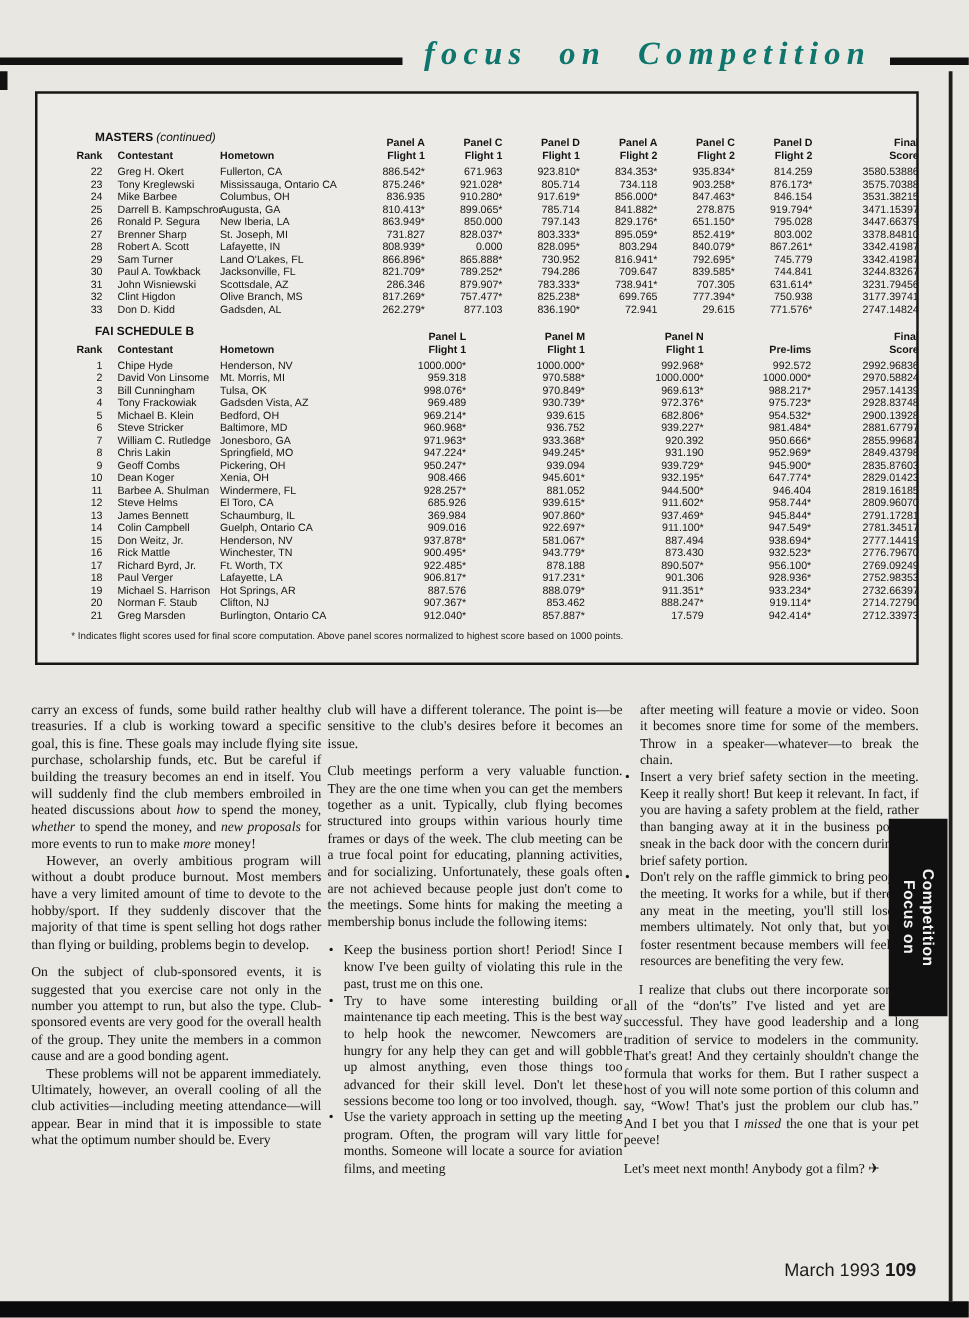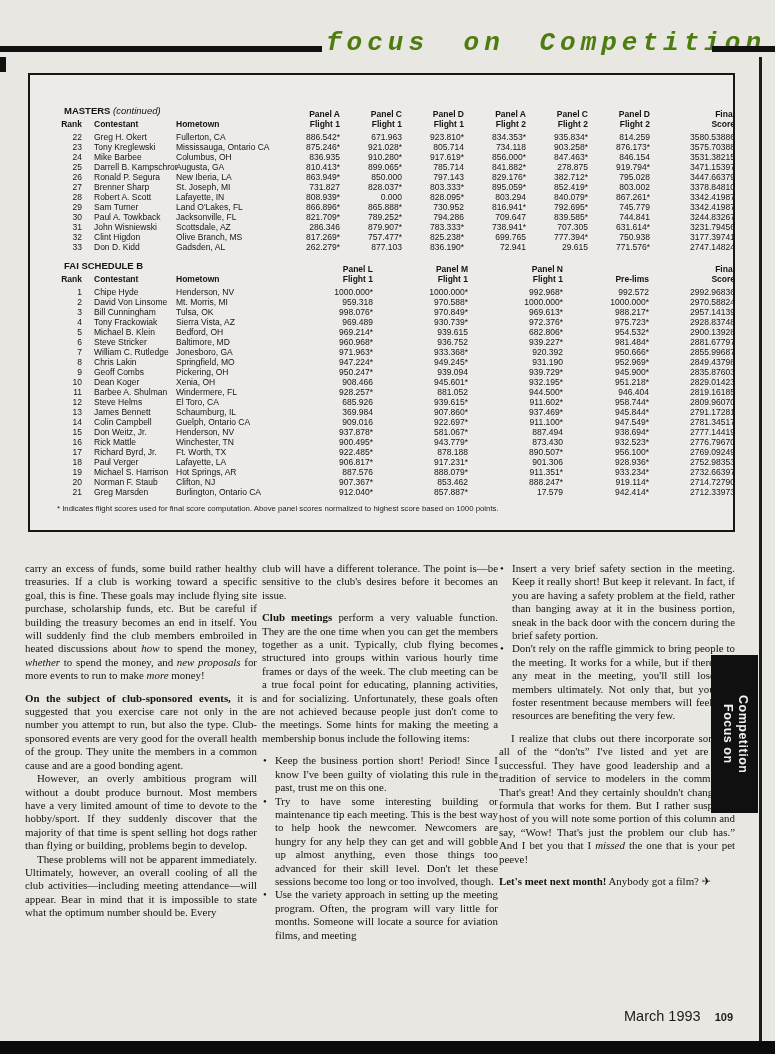--- a/index.html
+++ b/index.html
@@ -4,28 +4,28 @@
 <style>
   html,body{margin:0;padding:0;}
   body{width:775px;height:1054px;background:#e8e6e1;overflow:hidden;}
   .page{position:relative;width:775px;height:1054px;background:#e9e7e2;font-family:"Liberation Sans",sans-serif;color:#141414;}
 
   
   .rule{position:absolute;background:#121212;height:6px;}
   .rule-left{left:0;top:46px;width:322px;}
   .rule-right{left:712px;top:46px;width:63px;}
   .masthead{position:absolute;left:326px;top:28px;width:384px;text-align:center;
-    font-family:Liberation Mono, monospace;font-weight:700;font-style:italic;
-    font-size:26px;letter-spacing:5px;word-spacing:14px;color:#4d7c0f;white-space:nowrap;}
+    font-family:Liberation Serif, serif;font-weight:700;font-style:italic;
+    font-size:26px;letter-spacing:5px;word-spacing:14px;color:#0f766e;white-space:nowrap;}
 
   
   .score-box{position:absolute;left:28px;top:73px;width:707px;height:459px;
     border:2px solid #171717;background:#edebe7;padding:30px 0 0 22px;box-sizing:border-box;}
   .sec-head{position:relative;height:24px;margin-bottom:3px;}
-  .sec-title{position:absolute;top:0;left:12px;font-size:9.5px;font-weight:700;white-space:nowrap;}
+  .sec-title{position:absolute;top:0;left:24px;font-size:9.5px;font-weight:700;white-space:nowrap;}
   .sec-title .suffix{font-weight:400;font-style:italic;}
   .hrow{position:absolute;left:0;bottom:0;width:683px;align-items:end;}
   .grid{display:grid;}
   .mcols{grid-template-columns:30px 88px 108px 62px 62px 62px 62px 62px 62px 85px;}
   .fcols{grid-template-columns:30px 88px 108px 95px 95px 95px 86px 86px;}
   .cell{font-size:8.5px;white-space:nowrap;}
   .hcell{font-weight:700;white-space:pre-line;line-height:9.5px;}
   .cell:nth-child(1){text-align:right;}
   .cell:nth-child(2){padding-left:12px;}
   .cell:nth-child(3){padding-left:6px;}
@@ -38,35 +38,35 @@
   .acol{position:absolute;top:562px;font-family:"Liberation Serif",serif;font-size:10.9px;
     line-height:13.4px;text-align:justify;color:#131313;}
   .col1{left:25px;width:232px;}
   .col2{left:262px;width:236px;}
   .col3{left:499px;width:236px;}
   .apara{margin:0;}
   .gap{margin-top:9px;}
   .ind{text-indent:12px;}
   .cont{padding-left:13px;}
   .it{font-style:italic;}
-  .bd{font-weight:700;}
+  .bd{font-weight:400;}
   .bullet-item{position:relative;padding-left:13px;}
   .bmark{position:absolute;left:1px;top:0;}
   .plane{font-style:normal;}
 
   
   .side-tab{position:absolute;left:711px;top:655px;width:47px;height:158px;background:#101010;
     display:flex;align-items:center;justify-content:center;}
   .tab-text{writing-mode:vertical-lr;text-orientation:sideways;color:#f2f2f2;
     font-weight:700;font-size:12.5px;line-height:15px;text-align:center;letter-spacing:.5px;}
   .tab-text span{display:block;}
 
   
   .footer{position:absolute;top:1008px;right:42px;font-size:14.5px;color:#1c1c1c;white-space:nowrap;}
-  .footer .pg{font-weight:700;margin-left:10px;font-size:11px;}
+  .footer .pg{font-weight:700;font-size:15px;}
   .bottom-bar{position:absolute;left:0;top:1041px;width:775px;height:13px;background:#0b0b0b;}
   .right-line{position:absolute;left:759px;top:57px;width:3px;height:984px;background:#1f1d1a;}
   .corner-mark{position:absolute;left:0;top:57px;width:6px;height:15px;background:#121212;}
 </style>
 </head>
 <body>
 
 <div class="page">
 
   <div class="rule rule-left"></div>
@@ -151,21 +151,21 @@
             <span class="cell">3471.15397</span>
           </div>
           <div class="grid trow mcols">
             <span class="cell">26</span>
             <span class="cell">Ronald P. Segura</span>
             <span class="cell">New Iberia, LA</span>
             <span class="cell">863.949*</span>
             <span class="cell">850.000</span>
             <span class="cell">797.143</span>
             <span class="cell">829.176*</span>
-            <span class="cell">382.712*</span>
+            <span class="cell">651.150*</span>
             <span class="cell">795.028</span>
             <span class="cell">3447.66379</span>
           </div>
           <div class="grid trow mcols">
             <span class="cell">27</span>
             <span class="cell">Brenner Sharp</span>
             <span class="cell">St. Joseph, MI</span>
             <span class="cell">731.827</span>
             <span class="cell">828.037*</span>
             <span class="cell">803.333*</span>
@@ -296,21 +296,21 @@
             <span class="cell">Tulsa, OK</span>
             <span class="cell">998.076*</span>
             <span class="cell">970.849*</span>
             <span class="cell">969.613*</span>
             <span class="cell">988.217*</span>
             <span class="cell">2957.14139</span>
           </div>
           <div class="grid trow fcols">
             <span class="cell">4</span>
             <span class="cell">Tony Frackowiak</span>
-            <span class="cell">Sierra Vista, AZ</span>
+            <span class="cell">Gadsden Vista, AZ</span>
             <span class="cell">969.489</span>
             <span class="cell">930.739*</span>
             <span class="cell">972.376*</span>
             <span class="cell">975.723*</span>
             <span class="cell">2928.83748</span>
           </div>
           <div class="grid trow fcols">
             <span class="cell">5</span>
             <span class="cell">Michael B. Klein</span>
             <span class="cell">Bedford, OH</span>
@@ -360,21 +360,21 @@
             <span class="cell">945.900*</span>
             <span class="cell">2835.87603</span>
           </div>
           <div class="grid trow fcols">
             <span class="cell">10</span>
             <span class="cell">Dean Koger</span>
             <span class="cell">Xenia, OH</span>
             <span class="cell">908.466</span>
             <span class="cell">945.601*</span>
             <span class="cell">932.195*</span>
-            <span class="cell">951.218*</span>
+            <span class="cell">647.774*</span>
             <span class="cell">2829.01423</span>
           </div>
           <div class="grid trow fcols">
             <span class="cell">11</span>
             <span class="cell">Barbee A. Shulman</span>
             <span class="cell">Windermere, FL</span>
             <span class="cell">928.257*</span>
             <span class="cell">881.052</span>
             <span class="cell">944.500*</span>
             <span class="cell">946.404</span>
@@ -481,36 +481,37 @@
             <span class="cell">2712.33973</span>
           </div>
         </div>
     </div>
 
     <div class="footnote">* Indicates flight scores used for final score computation.  Above panel scores normalized to highest score based on 1000 points.</div>
   </div>
 
   <div class="acol col1">
     <p class="apara"><span>carry an excess of funds, some build rather healthy treasuries. If a club is working toward a specific goal, this is fine. These goals may include flying site purchase, scholarship funds, etc. But be careful if building the treasury becomes an end in itself. You will suddenly find the club members embroiled in heated discussions about </span><span class="it">how</span><span> to spend the money, </span><span class="it">whether</span><span> to spend the money, and </span><span class="it">new proposals</span><span> for more events to run to make </span><span class="it">more</span><span> money!</span></p>
+    <p class="apara ind"><span>However, an overly ambitious program will without a doubt produce burnout. Most members have a very limited amount of time to devote to the hobby/sport. If they suddenly discover that the majority of that time is spent selling hot dogs rather than flying or building, problems begin to develop.</span></p>
     <p class="apara gap"><span class="bd">On the subject of club-sponsored events,</span><span> it is suggested that you exercise care not only in the number you attempt to run, but also the type. Club-sponsored events are very good for the overall health of the group. They unite the members in a common cause and are a good bonding agent.</span></p>
-    <p class="apara ind"><span>However, an overly ambitious program will without a doubt produce burnout. Most members have a very limited amount of time to devote to the hobby/sport. If they suddenly discover that the majority of that time is spent selling hot dogs rather than flying or building, problems begin to develop.</span></p>
     <p class="apara ind"><span>These problems will not be apparent immediately. Ultimately, however, an overall cooling of all the club activities—including meeting attendance—will appear. Bear in mind that it is impossible to state what the optimum number should be. Every</span></p>
   </div>
 
   <div class="acol col2">
     <p class="apara"><span>club will have a different tolerance. The point is—be sensitive to the club's desires before it becomes an issue.</span></p>
     <p class="apara gap"><span class="bd">Club meetings</span><span> perform a very valuable function. They are the one time when you can get the members together as a unit. Typically, club flying becomes structured into groups within various hourly time frames or days of the week. The club meeting can be a true focal point for educating, planning activities, and for socializing. Unfortunately, these goals often are not achieved because people just don't come to the meetings. Some hints for making the meeting a membership bonus include the following items:</span></p>
     <div class="gap">
         <div class="bullet-item"><span class="bmark">•</span><span><span>Keep the business portion short! Period! Since I know I've been guilty of violating this rule in the past, trust me on this one.</span></span></div>
         <div class="bullet-item"><span class="bmark">•</span><span><span>Try to have some interesting building or maintenance tip each meeting. This is the best way to help hook the newcomer. Newcomers are hungry for any help they can get and will gobble up almost anything, even those things too advanced for their skill level. Don't let these sessions become too long or too involved, though.</span></span></div>
         <div class="bullet-item"><span class="bmark">•</span><span><span>Use the variety approach in setting up the meeting program. Often, the program will vary little for months. Someone will locate a source for aviation films, and meeting</span></span></div>
       </div>
   </div>
 
   <div class="acol col3">
+    <p class="apara cont"><span>after meeting will feature a movie or video. Soon it becomes snore time for some of the members. Throw in a speaker—whatever—to break the chain.</span></p>
     <div>
         <div class="bullet-item"><span class="bmark">•</span><span><span>Insert a very brief safety section in the meeting. Keep it really short! But keep it relevant. In fact, if you are having a safety problem at the field, rather than banging away at it in the business portion, sneak in the back door with the concern during the brief safety portion.</span></span></div>
         <div class="bullet-item"><span class="bmark">•</span><span><span>Don't rely on the raffle gimmick to bring people to the meeting. It works for a while, but if there isn't any meat in the meeting, you'll still lose the members ultimately. Not only that, but you can foster resentment because members will feel club resources are benefiting the very few.</span></span></div>
       </div>
     <p class="apara gap ind"><span>I realize that clubs out there incorporate some or all of the “don'ts” I've listed and yet are very successful. They have good leadership and a long tradition of service to modelers in the community. That's great! And they certainly shouldn't change the formula that works for them. But I rather suspect a host of you will note some portion of this column and say, “Wow! That's just the problem our club has.” And I bet you that I </span><span class="it">missed</span><span> the one that is your pet peeve!</span></p>
     <p class="apara gap"><span class="bd">Let's meet next month!</span><span> Anybody got a film? </span><span class="plane">✈</span></p>
   </div>
 
   <div class="side-tab">
     <div class="tab-text">

